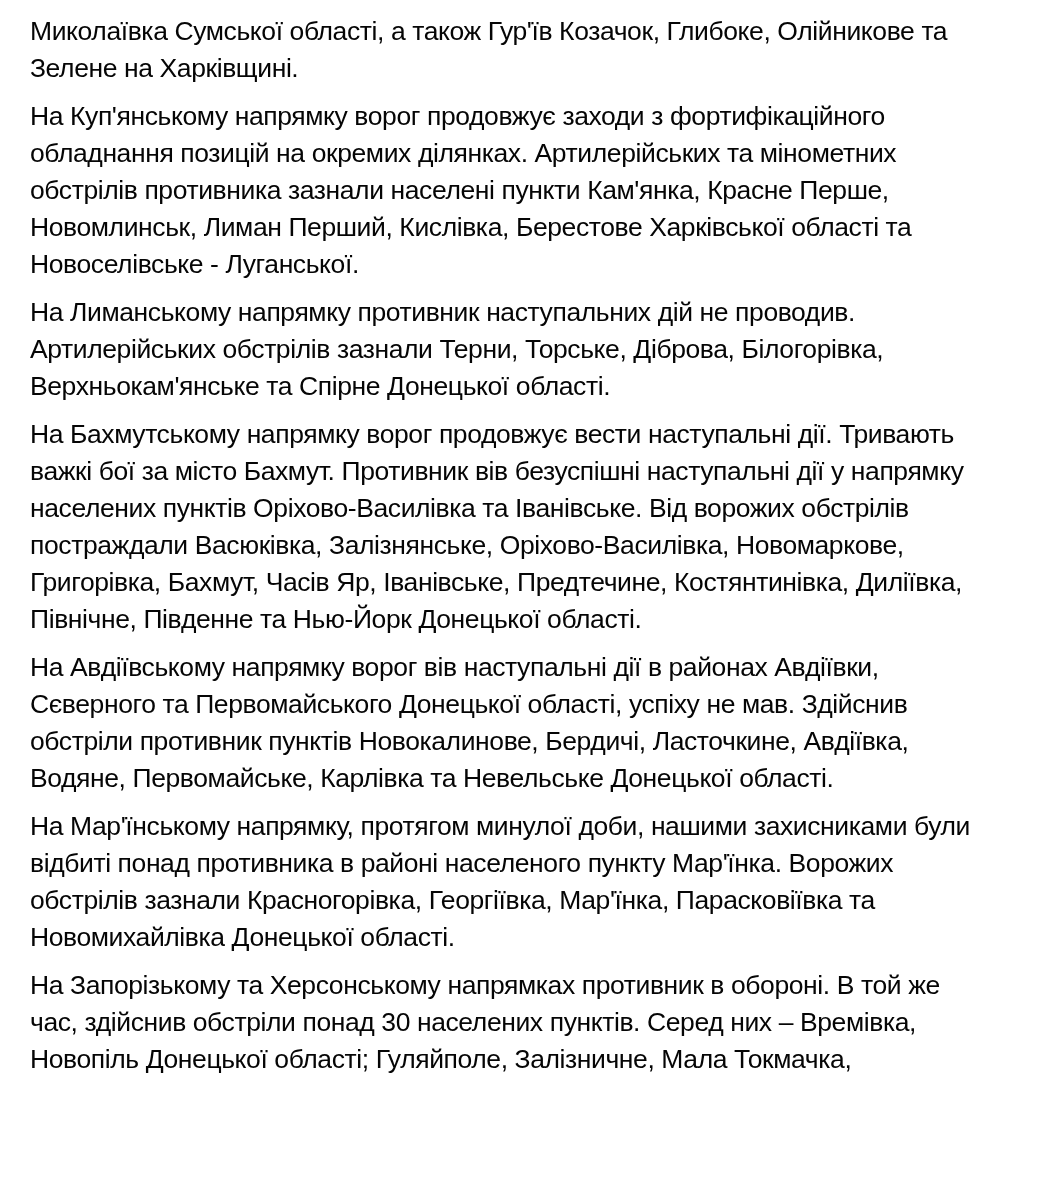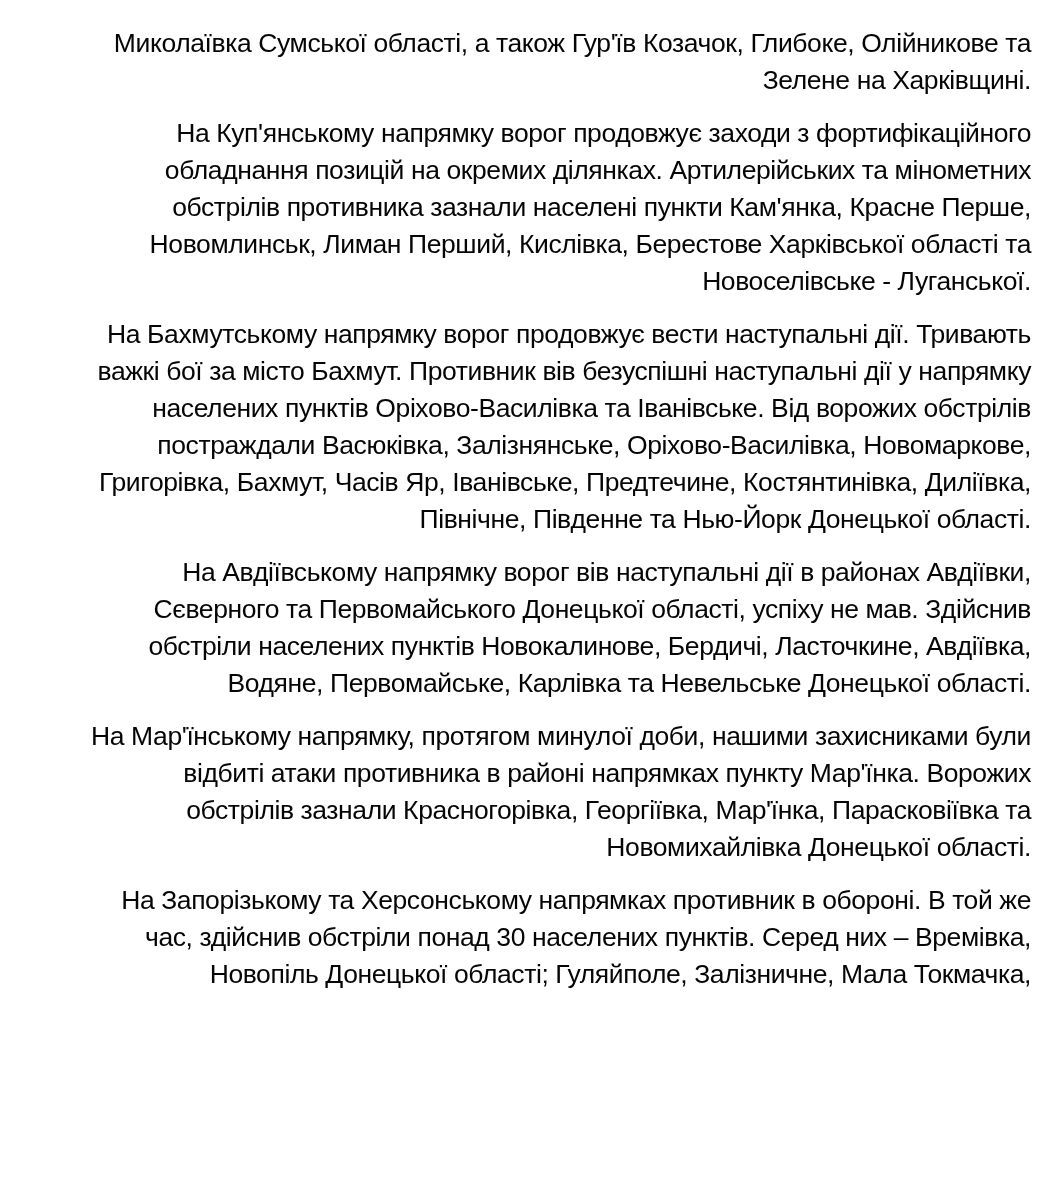--- a/index.html
+++ b/index.html
@@ -13,51 +13,53 @@
     overflow: hidden;
     font-family: "Liberation Sans", "DejaVu Sans", sans-serif;
   }
   .post-body {
     box-sizing: border-box;
     width: 1051px;
     padding: 9px 20px 0 30px;
     color: #050505;
   }
   .post-paragraph {
-    margin: 16px 0 11px 0;
+    margin: 4px 0 11px 0;
     font-size: 26.5px;
     line-height: 37px;
     letter-spacing: -0.4px;
     font-weight: 400;
     white-space: pre; 
     color: #050505;
-    text-align: right;
   }
 </style>
 </head>
 <body>
 
 <div class="post-body">
   <p class="post-paragraph">Миколаївка Сумської області, а також Гур'їв Козачок, Глибоке, Олійникове та
 Зелене на Харківщині.</p>
   <p class="post-paragraph">На Куп'янському напрямку ворог продовжує заходи з фортифікаційного
 обладнання позицій на окремих ділянках. Артилерійських та мінометних
 обстрілів противника зазнали населені пункти Кам'янка, Красне Перше,
 Новомлинськ, Лиман Перший, Кислівка, Берестове Харківської області та
 Новоселівське - Луганської.</p>
+  <p class="post-paragraph">На Лиманському напрямку противник наступальних дій не проводив.
+Артилерійських обстрілів зазнали Терни, Торське, Діброва, Білогорівка,
+Верхньокам'янське та Спірне Донецької області.</p>
   <p class="post-paragraph">На Бахмутському напрямку ворог продовжує вести наступальні дії. Тривають
 важкі бої за місто Бахмут. Противник вів безуспішні наступальні дії у напрямку
 населених пунктів Оріхово-Василівка та Іванівське. Від ворожих обстрілів
 постраждали Васюківка, Залізнянське, Оріхово-Василівка, Новомаркове,
 Григорівка, Бахмут, Часів Яр, Іванівське, Предтечине, Костянтинівка, Диліївка,
 Північне, Південне та Нью-Йорк Донецької області.</p>
   <p class="post-paragraph">На Авдіївському напрямку ворог вів наступальні дії в районах Авдіївки,
 Сєверного та Первомайського Донецької області, успіху не мав. Здійснив
-обстріли населених пунктів Новокалинове, Бердичі, Ласточкине, Авдіївка,
+обстріли противник пунктів Новокалинове, Бердичі, Ласточкине, Авдіївка,
 Водяне, Первомайське, Карлівка та Невельське Донецької області.</p>
   <p class="post-paragraph">На Мар'їнському напрямку, протягом минулої доби, нашими захисниками були
-відбиті атаки противника в районі напрямках пункту Мар'їнка. Ворожих
+відбиті понад противника в районі населеного пункту Мар'їнка. Ворожих
 обстрілів зазнали Красногорівка, Георгіївка, Мар'їнка, Парасковіївка та
 Новомихайлівка Донецької області.</p>
   <p class="post-paragraph">На Запорізькому та Херсонському напрямках противник в обороні. В той же
 час, здійснив обстріли понад 30 населених пунктів. Серед них – Времівка,
 Новопіль Донецької області; Гуляйполе, Залізничне, Мала Токмачка,</p>
 </div>
 
 </body></html>

